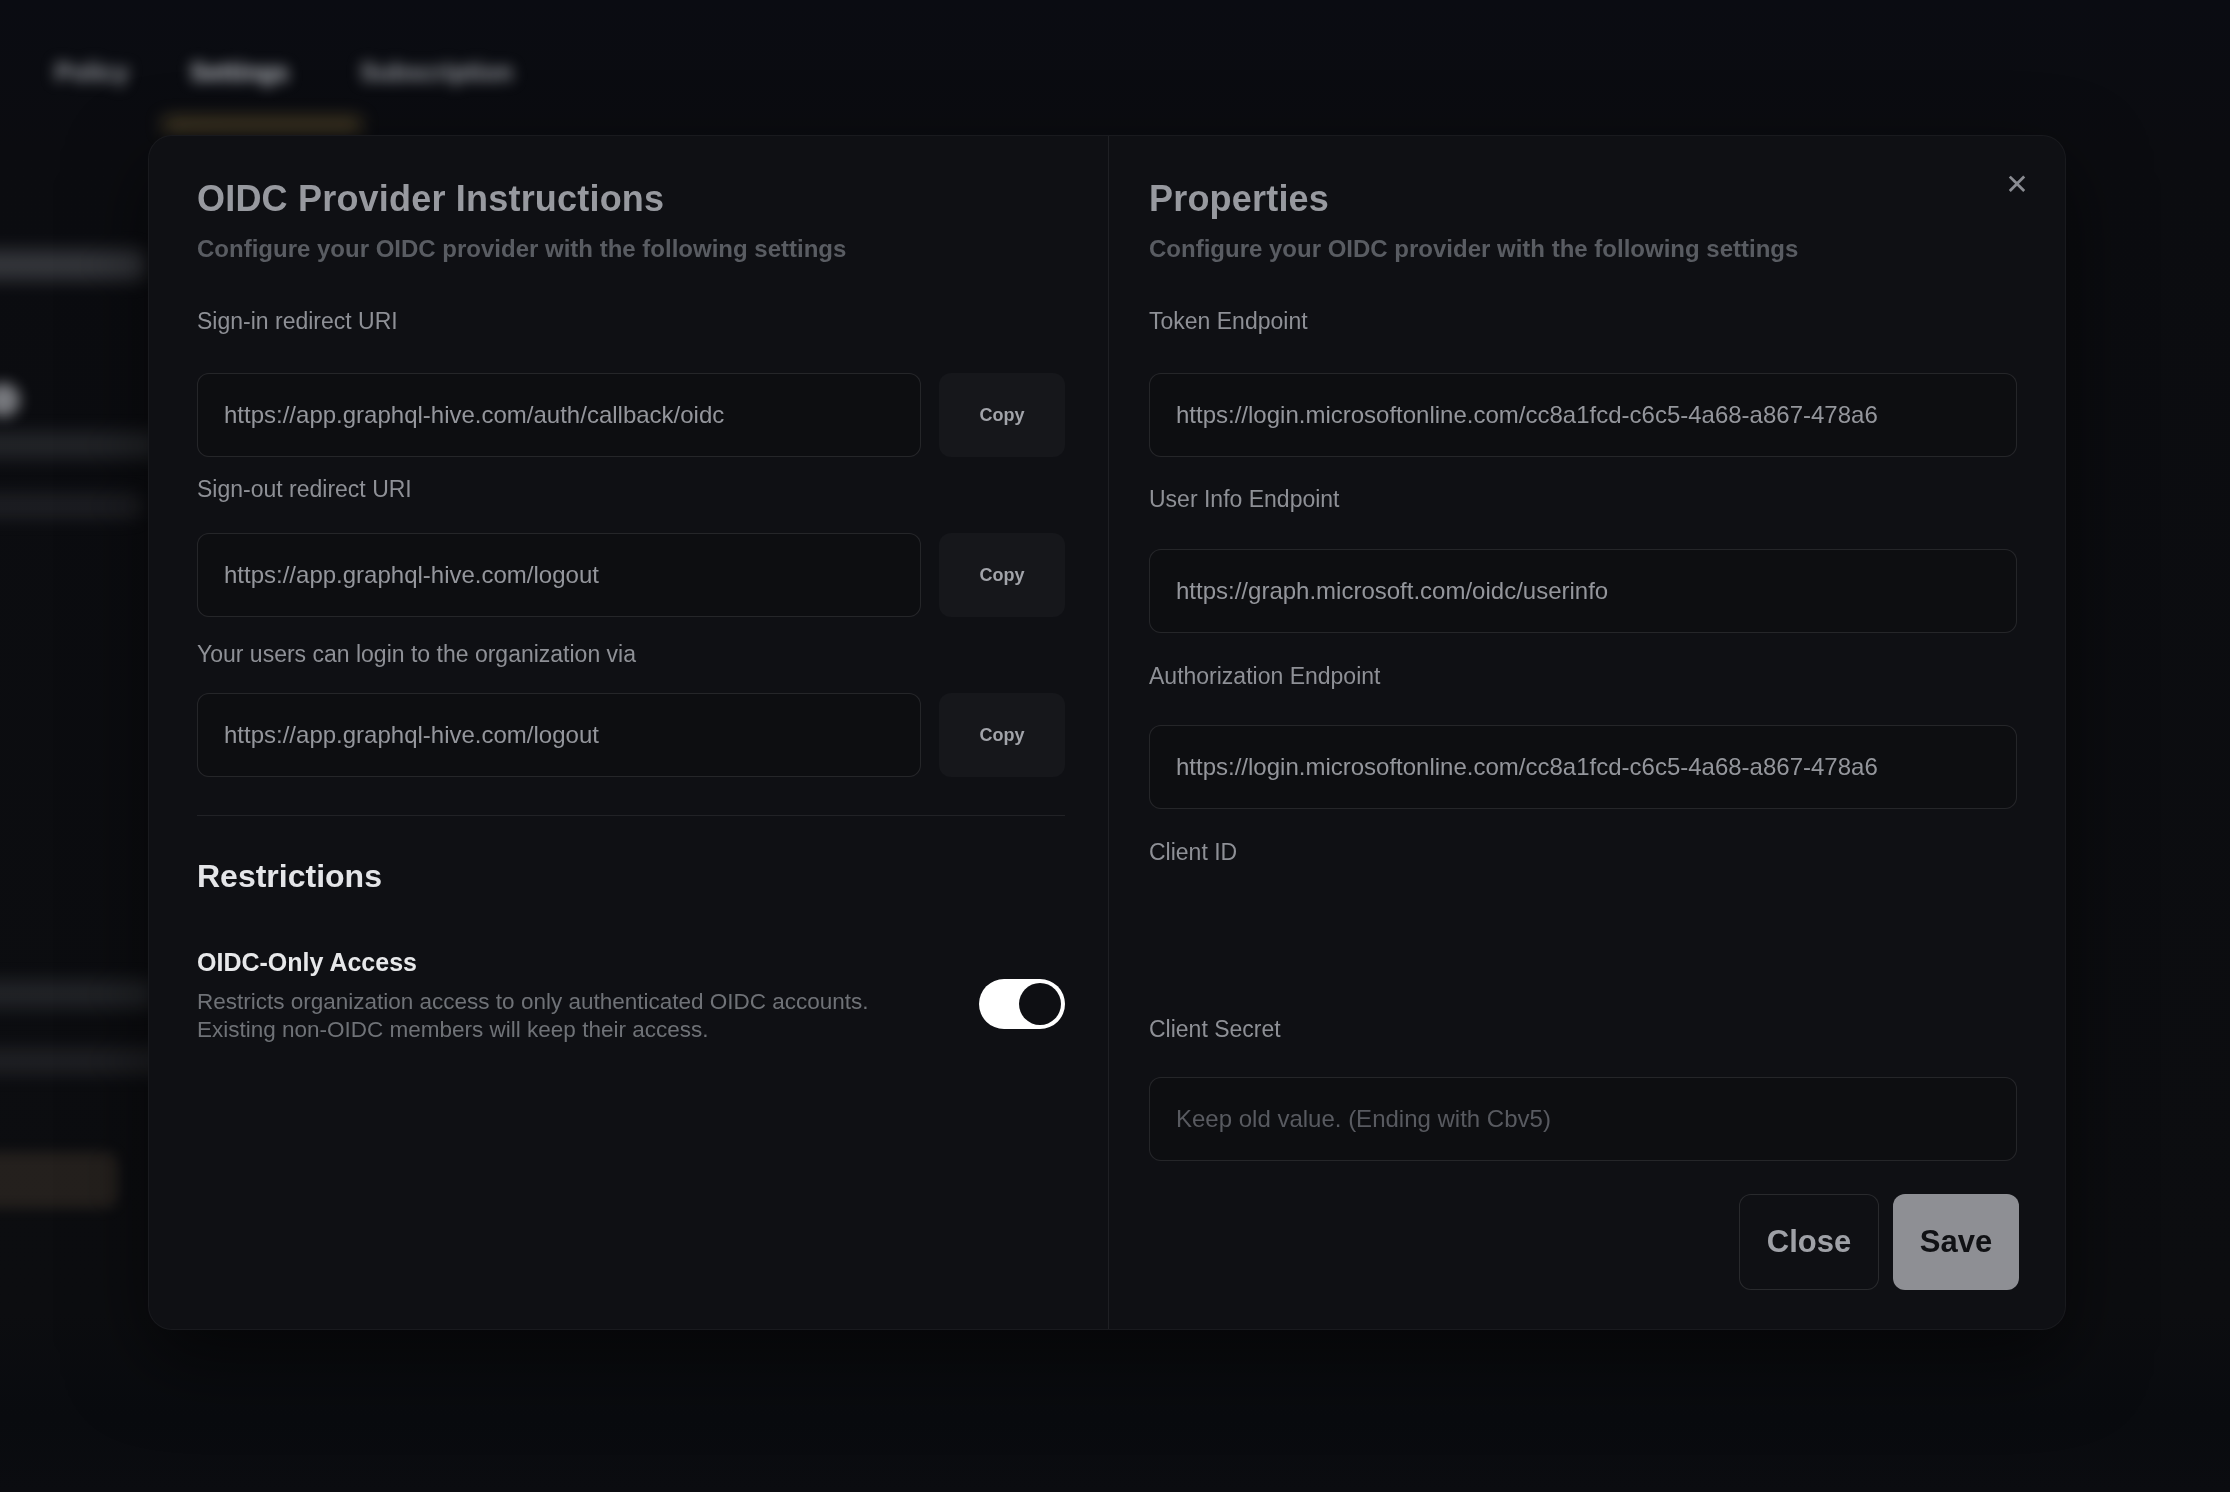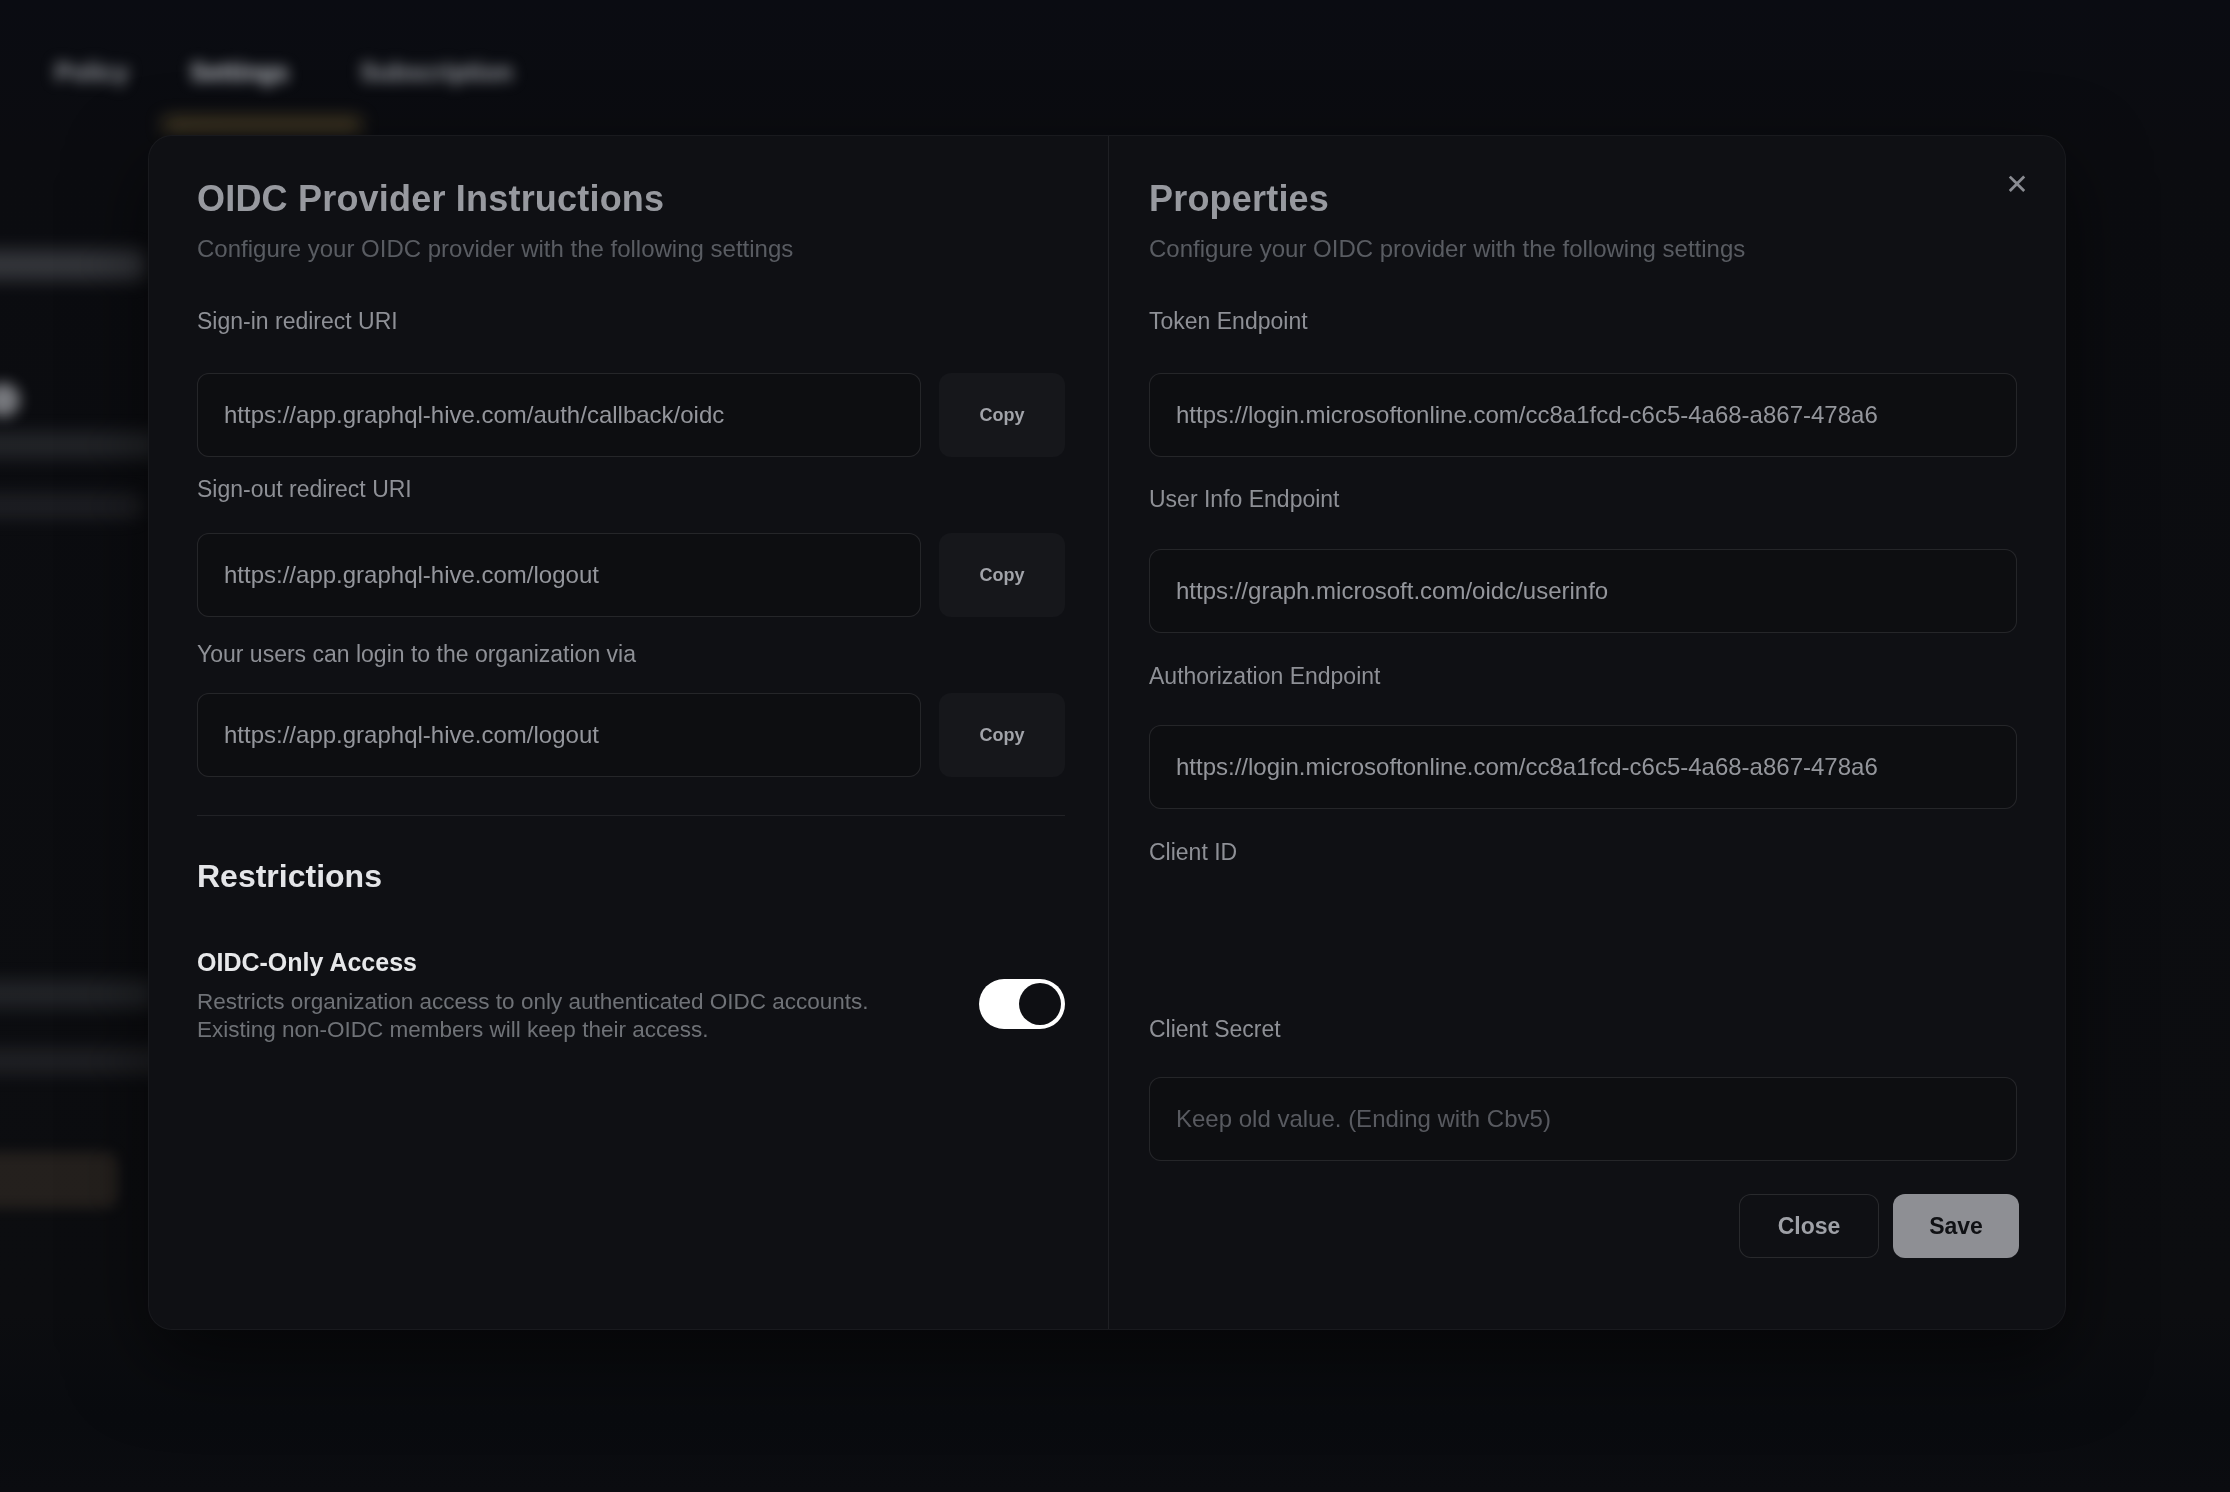--- a/index.html
+++ b/index.html
@@ -70,21 +70,21 @@
   }
 
   .col-title {
     position: absolute; top: 42px;
     font-size: 36px; font-weight: 600;
     color: #97999f;
     letter-spacing: 0.2px;
   }
   .col-subtitle {
     position: absolute; top: 99px;
-    font-size: 24px; font-weight: 400;
+    font-size: 24px; font-weight: 700;
     color: #595c62;
   }
 
   .field-label {
     position: absolute;
     font-size: 23px; font-weight: 400;
     color: #8e9096;
     white-space: nowrap;
   }
   .text-input {
@@ -156,24 +156,24 @@
   .toggle .knob {
     position: absolute;
     right: 4px; top: 4px;
     width: 42px; height: 42px;
     border-radius: 50%;
     background: #0e0f13;
   }
 
   .btn {
     position: absolute;
-    height: 64px;
+    height: 96px;
     border-radius: 12px;
     font-family: "Liberation Sans", "DejaVu Sans", sans-serif;
-    font-size: 23px; font-weight: 600;
+    font-size: 31px; font-weight: 600;
     cursor: pointer;
   }
   .btn-close {
     left: 1590px; top: 1058px; width: 140px;
     background: #0f1014;
     border: 1px solid rgba(255,255,255,0.11);
     color: #9fa1a7;
   }
   .btn-save {
     left: 1744px; top: 1058px; width: 126px;

